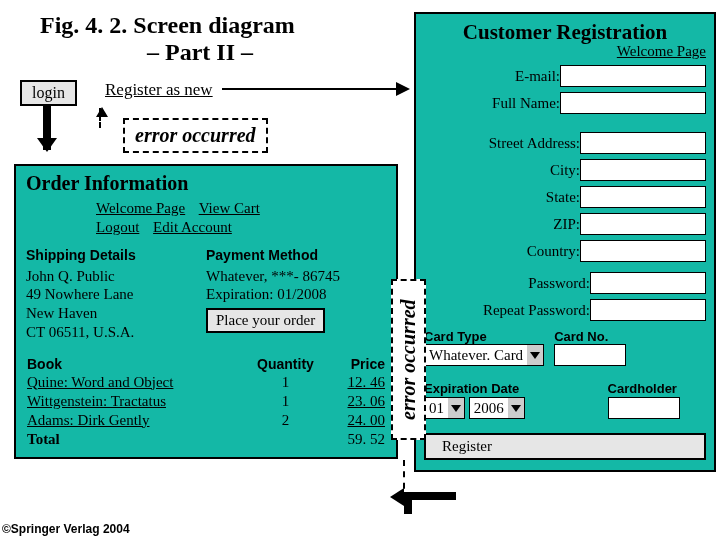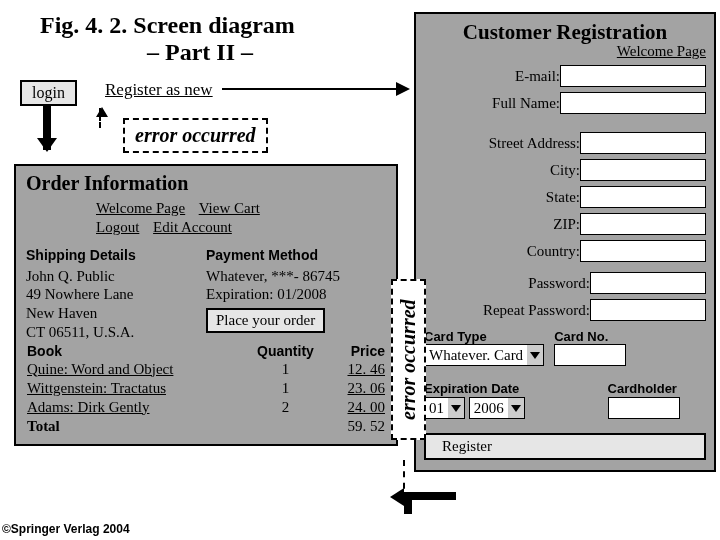--- a/index.html
+++ b/index.html
@@ -9,31 +9,31 @@
   .reg-link{position:absolute;left:105px;top:80px;text-decoration:underline;font-size:17px}
   .reg-arrow{position:absolute;left:222px;top:88px;width:186px;height:2px;background:#000}
   .reg-arrow::after{content:"";position:absolute;right:-2px;top:-6px;border-left:14px solid #000;border-top:7px solid transparent;border-bottom:7px solid transparent}
   .err-box{position:absolute;border:2px dashed #000;font-style:italic;font-size:20px;font-weight:bold;padding:4px 10px;background:#fff}
   .err1{left:123px;top:118px}
   .err2{left:391px;top:440px;transform:rotate(-90deg);transform-origin:left top;font-size:20px;padding:4px 18px}
   .dash-up{position:absolute;left:99px;top:108px;width:0;height:20px;border-left:2px dashed #000}
   .dash-up::before{content:"";position:absolute;left:-5px;top:-1px;border-bottom:10px solid #000;border-left:6px solid transparent;border-right:6px solid transparent}
   .down-arr{position:absolute;left:43px;top:104px;width:8px;height:46px;background:#000}
   .down-arr::after{content:"";position:absolute;left:-6px;bottom:-2px;border-top:14px solid #000;border-left:10px solid transparent;border-right:10px solid transparent}
-  .panel{border:2px solid #000;background:#a3a3a3;position:absolute}
+  .panel{border:2px solid #000;background:#14b8a6;position:absolute}
   .order{left:14px;top:164px;width:360px;padding:6px 10px 8px}
   .order h2{margin:0 0 4px;font-size:20px}
   .links{margin-left:70px;line-height:1.25}
   .links span{text-decoration:underline;margin-right:10px}
   .sh-row{display:flex;margin-top:10px}
   .sh-row .col{flex:1}
   .sh-row b{font-family:Arial,sans-serif;font-size:14px}
   .addr{margin-top:3px;line-height:1.25}
   .place-btn{border:2px solid #000;background:#e6e6e6;padding:2px 8px;display:inline-block;margin-top:4px}
-  table.cart{width:100%;margin-top:0;border-collapse:collapse}
+  table.cart{width:100%;margin-top:13px;border-collapse:collapse}
   table.cart th{font-family:Arial,sans-serif;font-size:14px;text-align:left}
   table.cart th.q,table.cart td.q{text-align:center}
   table.cart th.p,table.cart td.p{text-align:right}
   .book{text-decoration:underline}
   .credit{position:absolute;left:2px;bottom:4px;font-family:Arial,sans-serif;font-size:12px;font-weight:bold}
   .reg{left:414px;top:12px;width:282px;padding:6px 8px 10px}
   .reg h2{margin:0;text-align:center;font-size:21px}
   .welcome{text-align:right;text-decoration:underline;margin:-2px 0 4px}
   .field{display:flex;align-items:center;margin:5px 0}
   .field label{flex:1;text-align:right;}

